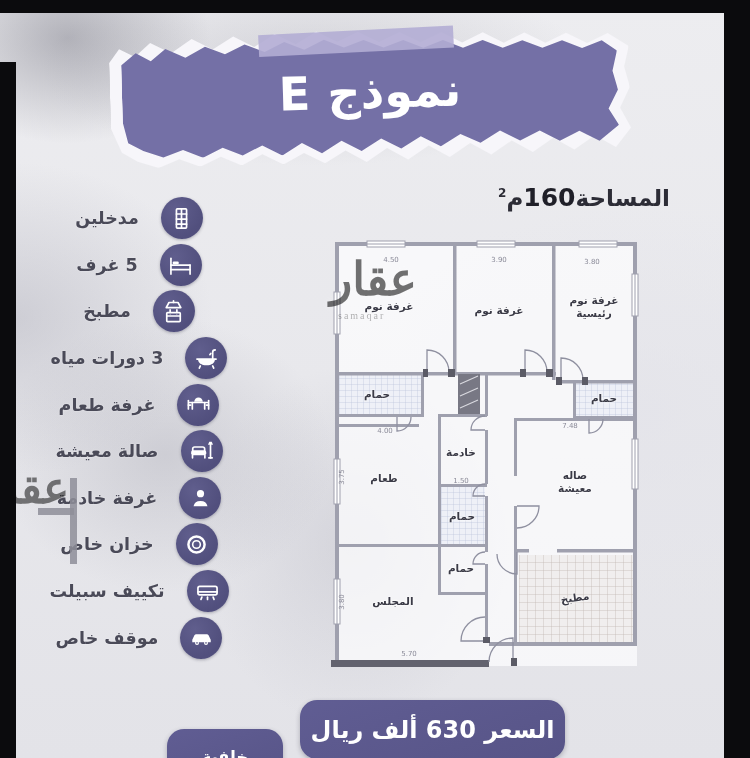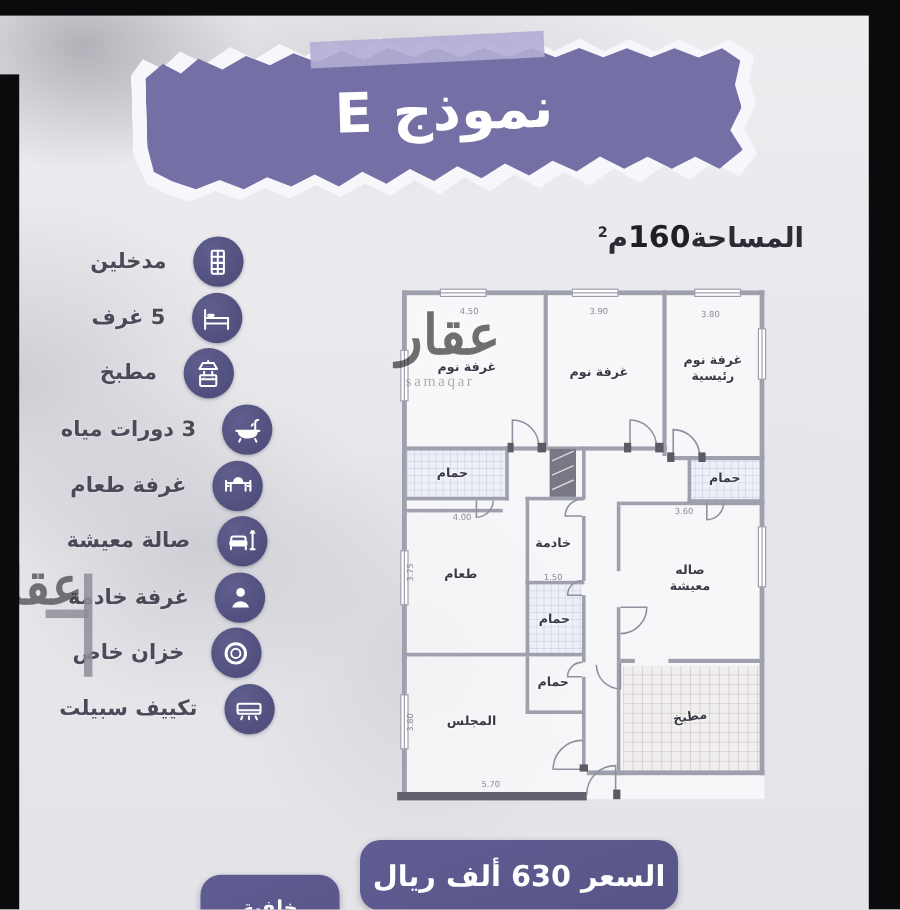--- a/index.html
+++ b/index.html
@@ -66,21 +66,21 @@
     text-shadow:0 0 3px #fff,0 0 3px #fff; text-align:center; line-height:1.25; }
   .room-label.two{ line-height:1.2; }
   .dim{ position:absolute; transform:translate(-50%,-50%); color:#8b8b99;
     font-size:7px; white-space:nowrap; }
   .dim.vert{ transform:translate(-50%,-50%) rotate(-90deg); }
   .rot{ transform:translate(-50%,-50%) rotate(-8deg); }
 
   .wm{ position:absolute; color:#000000; font-weight:bold; direction:rtl; z-index:6;
     pointer-events:none;font-family:Liberation Serif, serif; }
   .wm-main{ left:330px; top:252px; font-size:46px; opacity:.55; text-shadow:0 0 6px rgba(255,255,255,.4); }
-  .wm-sub{ left:338px; top:310px; font-size:13px; opacity:.3; direction:ltr; font-weight:normal; letter-spacing:2px; }
+  .wm-sub{ left:338px; top:310px; font-size:10px; opacity:.3; direction:ltr; font-weight:normal; letter-spacing:2px; }
   .wm-left{ left:-14px; top:462px; font-size:44px; opacity:.5; z-index:6; }
   .artifact-bar{ position:absolute; left:70px; top:478px; width:7px; height:86px;
     background:#8e8e99; opacity:.85; z-index:5; }
   .artifact-foot{ position:absolute; left:38px; top:508px; width:36px; height:7px;
     background:#8e8e99; opacity:.85; z-index:5; }
 
   
   .btn{ position:absolute; background:linear-gradient(160deg,#605d93,#575487);
     border-radius:17px; display:flex; align-items:center; justify-content:center;
     color:#fff; font-weight:bold; direction:rtl; z-index:10;
@@ -221,20 +221,32 @@
       <svg viewBox="0 0 24 24">
           <rect x="3.5" y="7.5" width="17" height="7.5" rx="1.6"></rect>
           <line x1="3.5" y1="12.3" x2="20.5" y2="12.3"></line>
           <line x1="7" y1="17" x2="6.2" y2="19"></line>
           <line x1="12" y1="17" x2="12" y2="19"></line>
           <line x1="17" y1="17" x2="17.8" y2="19"></line>
         </svg>
     </span>
   </div>
 
+  <div class="feat">
+    <span class="feat-label">موقف خاص</span>
+    <span class="feat-ico">
+      <svg viewBox="0 0 24 24">
+          <path d="M3.8 16.2v-2.3l1.7-3.4c.4-.8 1-1.3 2-1.3h9c1 0 1.6.5 2 1.3l1.7 3.4v2.3z" fill="#fff" stroke="none"></path>
+          <circle cx="8" cy="16.8" r="1.8" fill="#fff" stroke="none"></circle>
+          <circle cx="16" cy="16.8" r="1.8" fill="#fff" stroke="none"></circle>
+          <circle cx="8" cy="16.8" r="0.7" fill="#514f7d" stroke="none"></circle>
+          <circle cx="16" cy="16.8" r="0.7" fill="#514f7d" stroke="none"></circle>
+        </svg>
+    </span>
+  </div>
 </div>
 
 <div class="plan">
   <svg class="blueprint" viewBox="0 0 318 446">
     <defs>
       <pattern id="tile" width="6" height="6" patternUnits="userSpaceOnUse">
         <rect width="6" height="6" fill="#eef0f7"></rect>
         <path d="M0 0H6M0 0V6" stroke="#b9c2d8" stroke-width="0.7"></path>
       </pattern>
       <pattern id="tileK" width="8" height="8" patternUnits="userSpaceOnUse">
@@ -348,21 +360,21 @@
     <div>معيشة</div>
   </div>
   <span class="room-label" style="left:134px; top:335px">حمام</span>
   <span class="room-label" style="left:66px; top:368px">المجلس</span>
   <span class="room-label rot" style="left:248px; top:364px">مطبخ</span>
 
   <span class="dim" style="left:64px; top:26px">4.50</span>
   <span class="dim" style="left:172px; top:26px">3.90</span>
   <span class="dim" style="left:265px; top:28px">3.80</span>
   <span class="dim" style="left:58px; top:197px">4.00</span>
-  <span class="dim" style="left:243px; top:192px">3.60</span>
+  <span class="dim" style="left:243px; top:192px">7.48</span>
   <span class="dim" style="left:134px; top:247px">1.50</span>
   <span class="dim vert" style="left:15px; top:243px">3.75</span>
   <span class="dim vert" style="left:15px; top:368px">3.80</span>
   <span class="dim" style="left:82px; top:420px">5.70</span>
 </div>
 
 <span class="wm wm-main">عقار</span>
 <span class="wm wm-sub">samaqar</span>
 <span class="wm wm-left">عقار</span>
 <div class="artifact-bar"></div>

